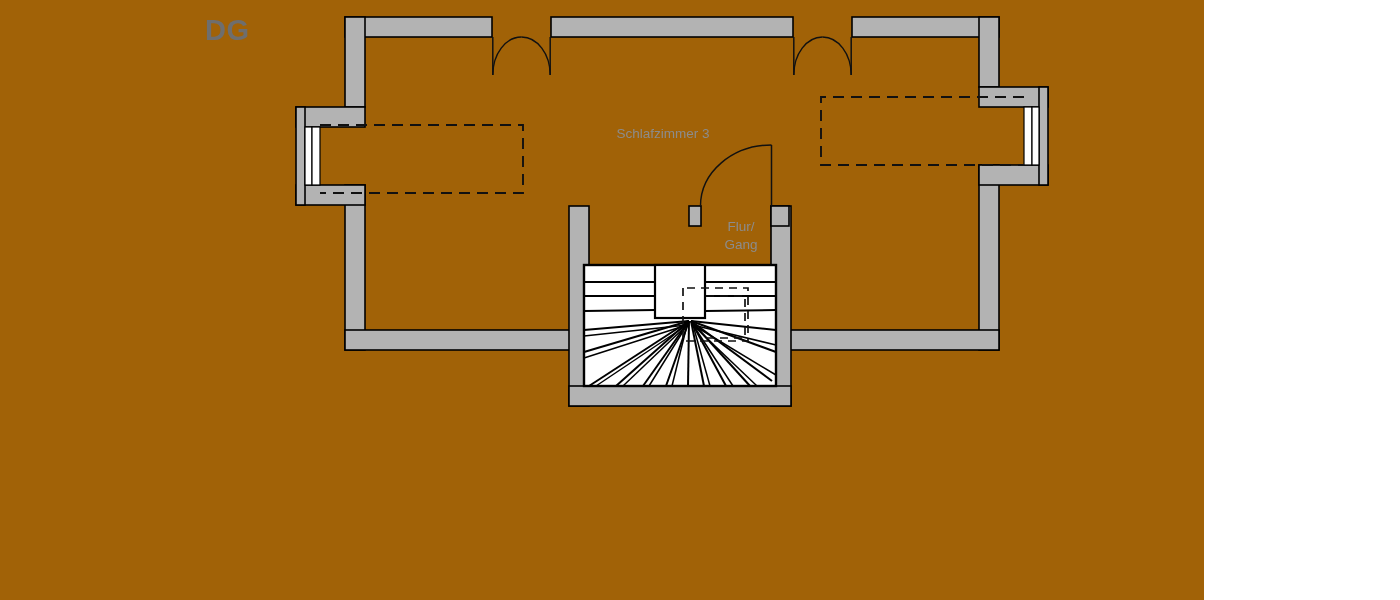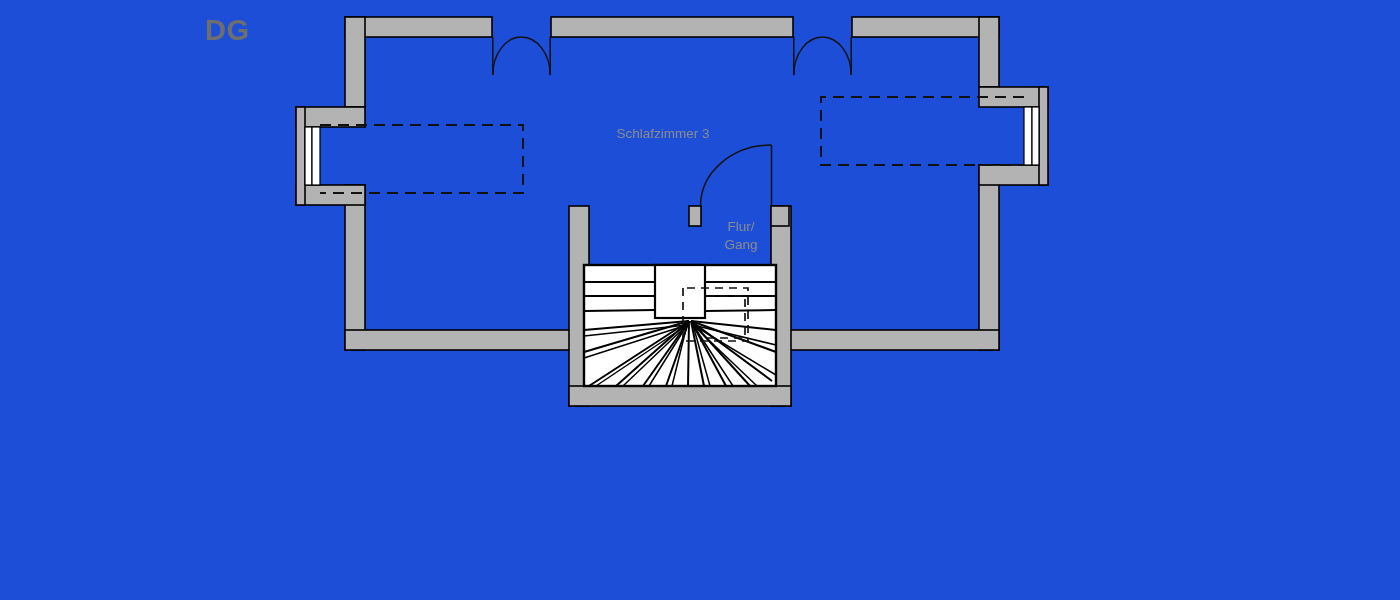--- a/index.html
+++ b/index.html
@@ -9,23 +9,23 @@
     background: #ffffff;
   }
   body {
     width: 1400px;
     height: 600px;
     overflow: hidden;
     font-family: "Liberation Sans", sans-serif;
   }
   #plan-root {
     position: relative;
-    width: 1400px;
+    width: 1204px;
     height: 600px;
-    background: #1d4ed8;
+    background: #a16207;
   }
   #floorplan-svg {
     position: absolute;
     left: 0;
     top: 0;
     display: block;
   }
   .level-label {
     font-family: "Liberation Sans", sans-serif;
     font-size: 29px;

